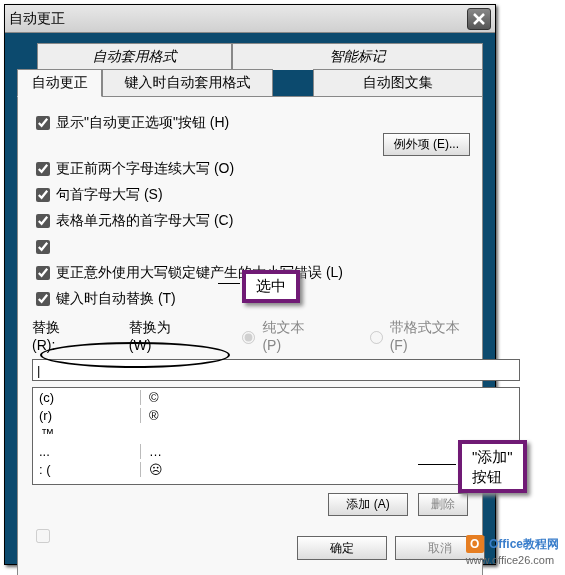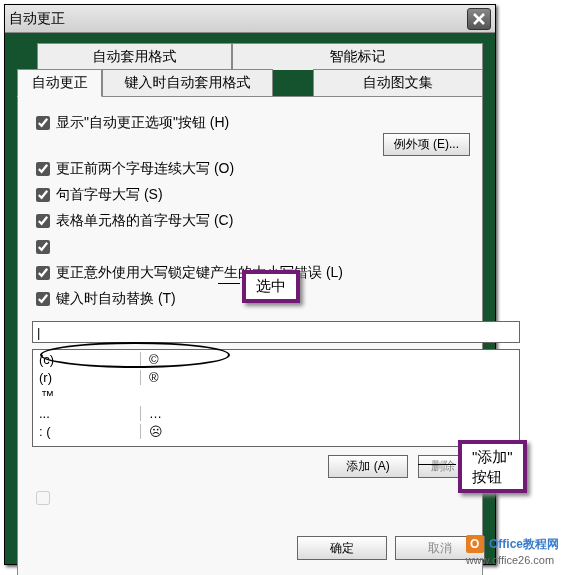--- a/index.html
+++ b/index.html
@@ -1,23 +1,23 @@
 <!DOCTYPE html>
 <html><head>
 <meta charset="utf-8">
 <style>
   * { box-sizing: border-box; font-family: "Microsoft YaHei", SimSun, Arial, sans-serif; }
   body { margin: 0; width: 565px; height: 575px; background: #fff; position: relative; }
-  .window { position: absolute; left: 4px; top: 4px; width: 492px; height: 561px; border: 1px solid #000; background: #14532d; box-shadow: 2px 2px 3px #666; }
+  .window { position: absolute; left: 4px; top: 4px; width: 492px; height: 561px; border: 1px solid #000; background: #0c4a6e; box-shadow: 2px 2px 3px #666; }
   .titlebar { height: 28px; background: linear-gradient(#e8e8e8,#d0d0d0); display: flex; align-items: center; padding: 0 4px; border-bottom: 1px solid #888; }
   .titlebar span { font-size: 14px; color: #000; }
   .close-btn { margin-left: auto; width: 24px; height: 22px; background: linear-gradient(#888,#555); border: 1px solid #333; border-radius: 3px; display:flex; align-items:center; justify-content:center; color:#fff; cursor:pointer; }
   .close-btn svg { stroke:#fff; stroke-width:2.5; }
   .body { padding: 10px 12px; }
-  .tabrow1 { display:flex; margin-left: 20px; }
+  .tabrow1 { display:flex; margin-left: 20px; font-style: italic; }
   .tabrow2 { display:flex; margin-top:-1px; }
   .tab { border:1px solid #888; border-bottom:none; background:#eee; padding:4px 0; font-size:14px; text-align:center; cursor:pointer; }
   .tab1a { width:210px; }
   .tab1b { width:270px; }
   .tab2a { width:100px; background:#f8f8f8; position:relative; z-index:2; border-bottom:1px solid #f8f8f8;}
   .tab2b { width:200px; }
   .tab2c { width:200px;margin-left:40px; }
   .tabcontent { border:1px solid #888; background:#f8f8f8; margin-top:-1px; padding:10px 14px 14px; height:480px; position:relative; }
   .row { display:flex; align-items:center; font-size:14px; margin:6px 0; }
   .cb { width:14px; height:14px; margin-right:6px; accent-color:#555; }
@@ -90,20 +90,32 @@
         <input type="checkbox" class="cb" checked="" style="">
         <span>更正意外使用大写锁定键产生的大小写错误 (L)</span>
       </div>
       <div class="row">
         <input type="checkbox" class="cb" checked="" style="">
         <span>键入时自动替换 (T)</span>
       </div>
 
       <button class="btn exc-btn"><span>例外项 (E)...</span></button>
 
+      <div class="lbl-row">
+        <span>替换 (R):</span>
+        <span>替换为 (W)</span>
+        <label style="display:flex;align-items:center;gap:4px;color:#888;">
+          <input type="radio" checked="" disabled="" style="">
+          <span>纯文本 (P)</span>
+        </label>
+        <label style="display:flex;align-items:center;gap:4px;color:#888;">
+          <input type="radio" disabled="" style="">
+          <span>带格式文本 (F)</span>
+        </label>
+      </div>
 
       <input class="text-in" style="margin-top: 6px;" value="|">
 
       <div class="listbox" style="margin-top:6px;">
         <div class="listrow">
             <div class="c1">(c)</div>
             <div class="c2">©</div>
           </div>
         <div class="listrow">
             <div class="c1">(r)</div>

